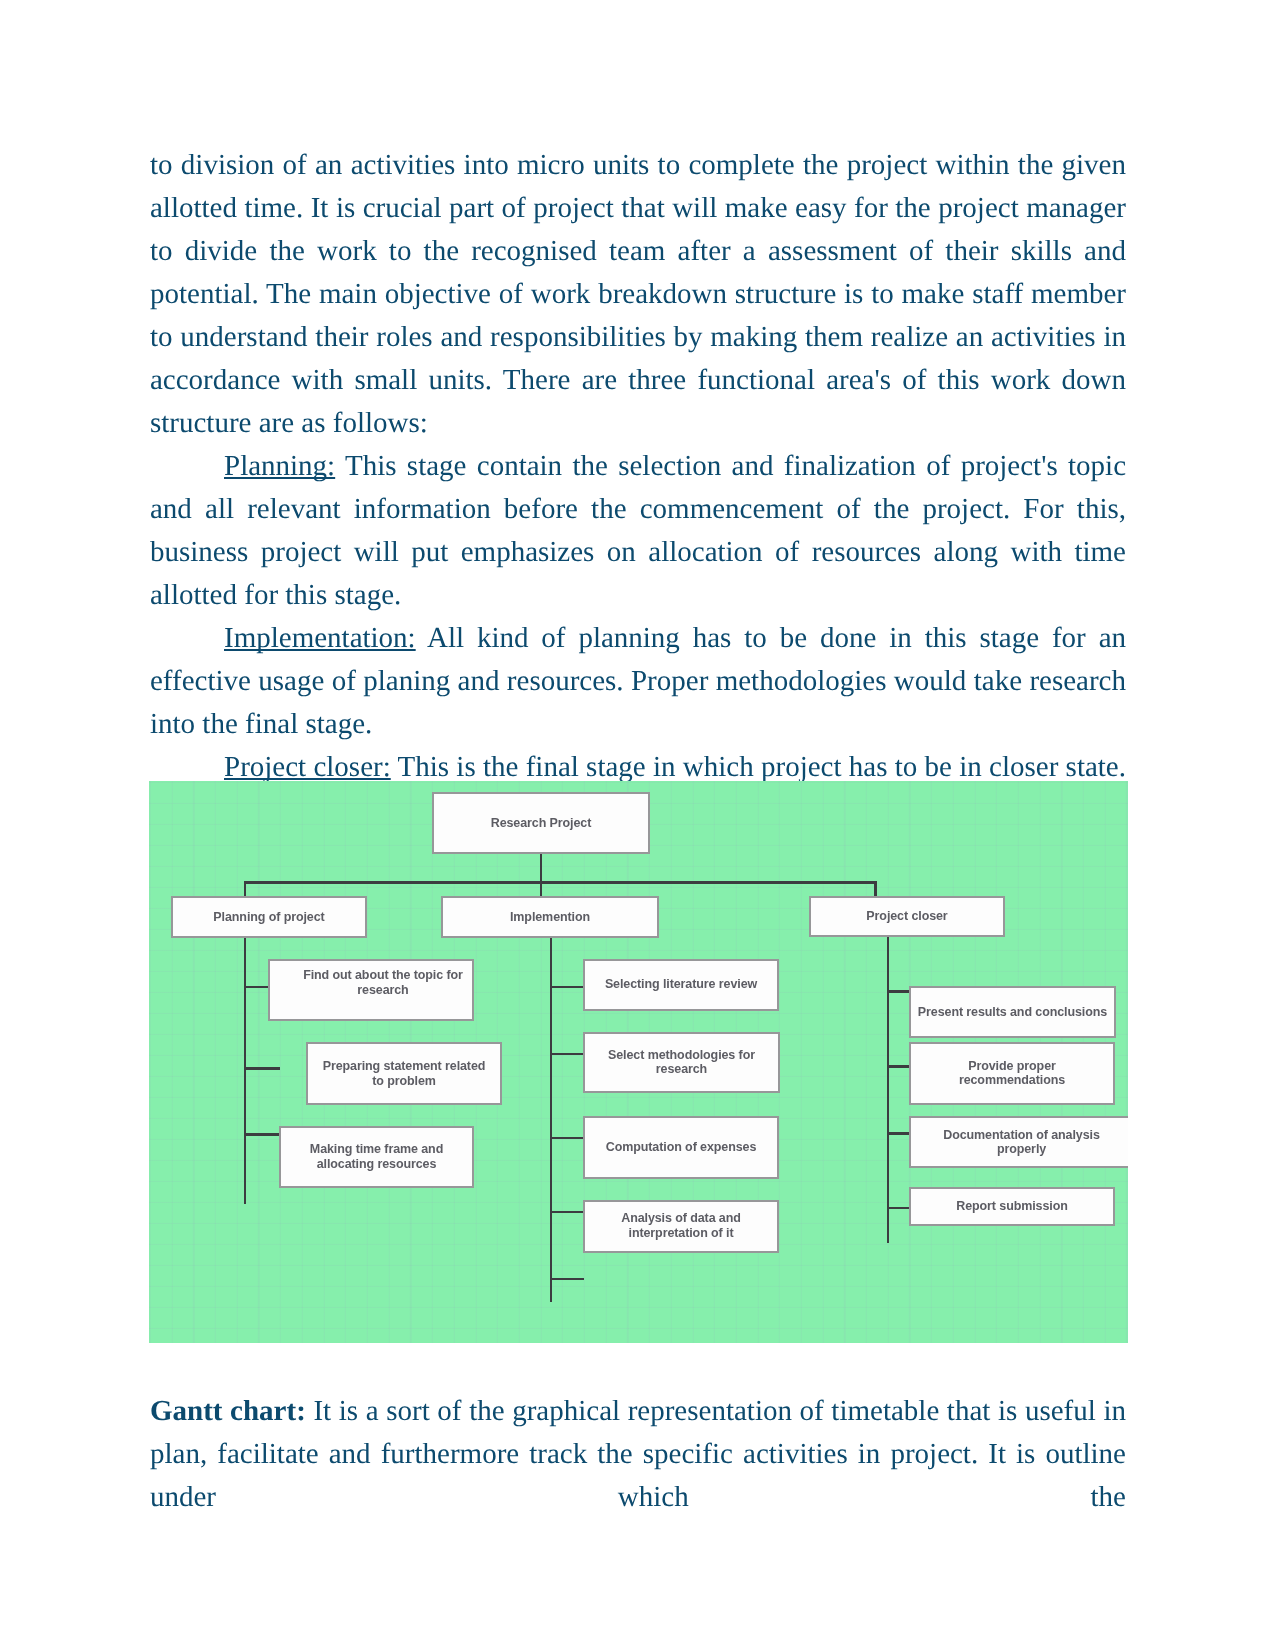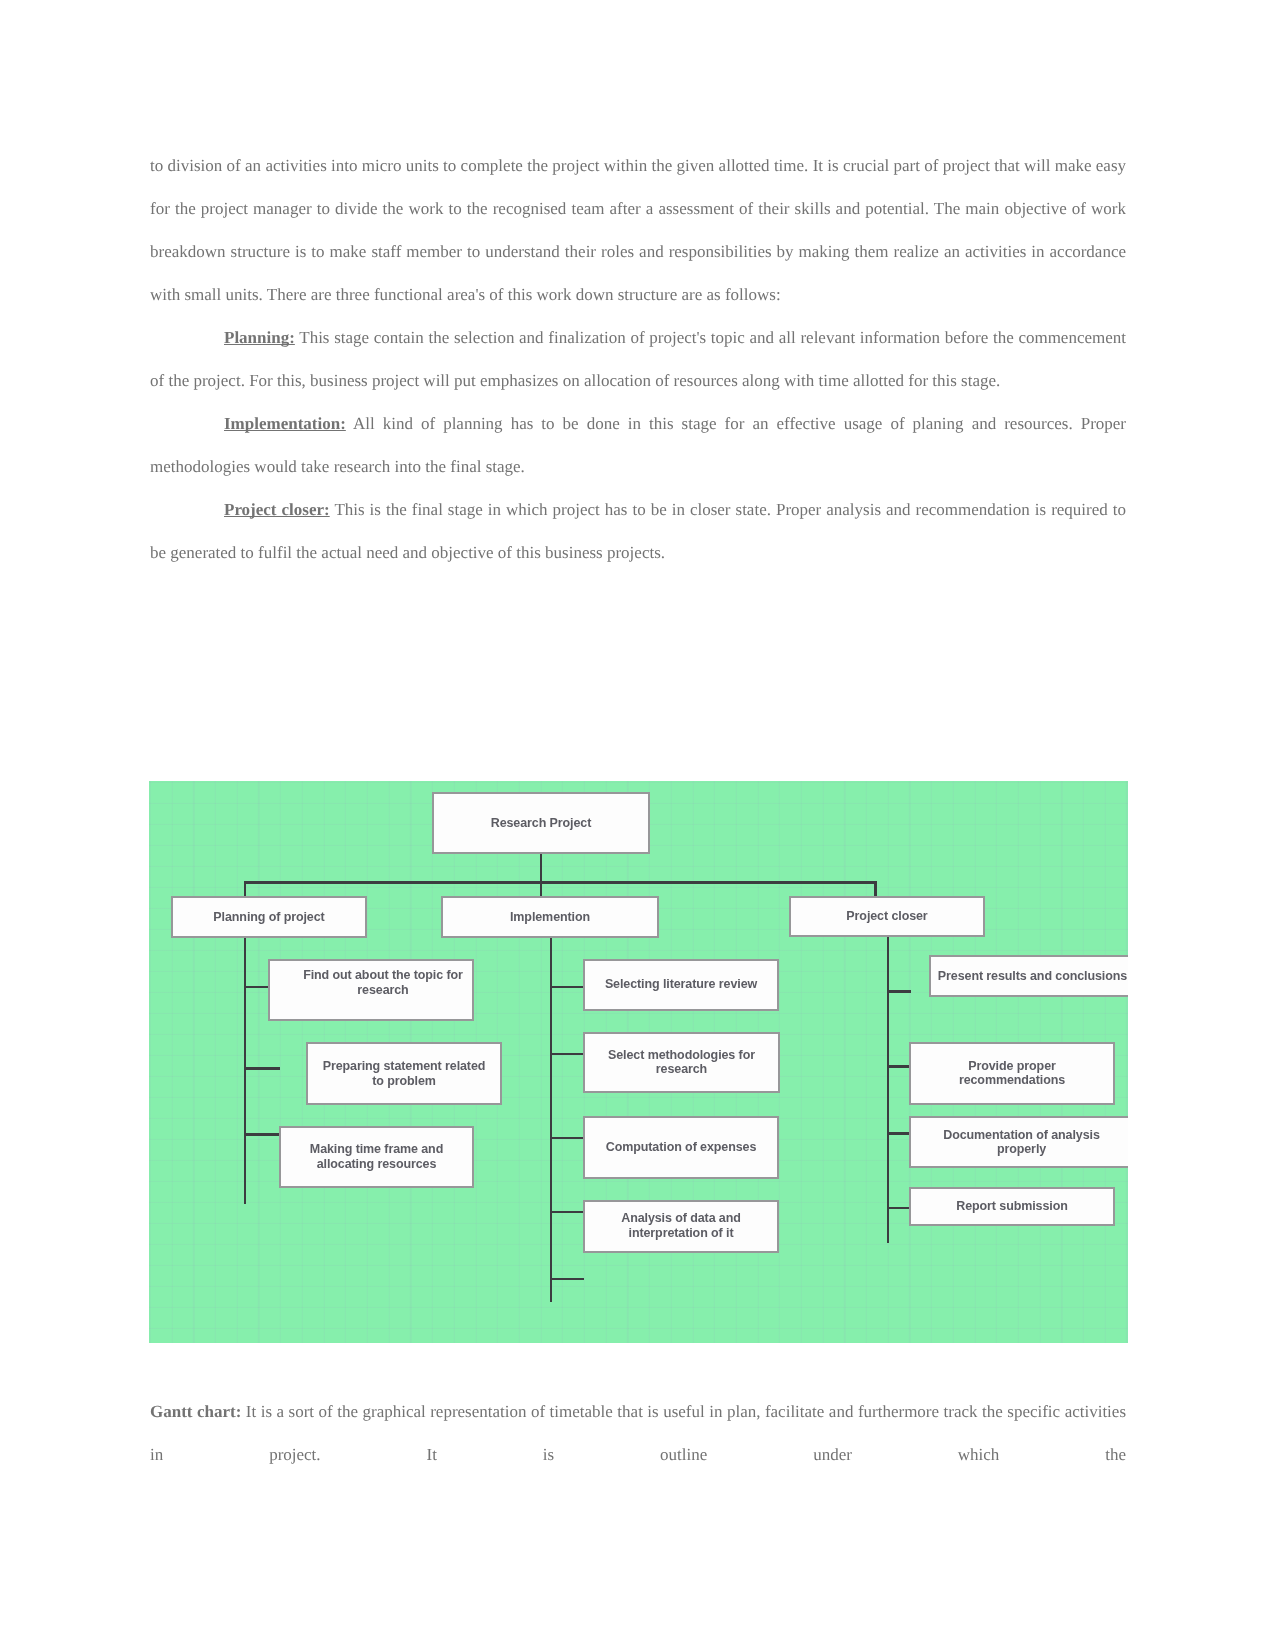--- a/index.html
+++ b/index.html
@@ -1,23 +1,23 @@
 <!DOCTYPE html>
 <html><head>
 <meta charset="utf-8">
 <style>
   html,body{margin:0;padding:0;}
   body{width:1275px;height:1651px;background:#ffffff;font-family:"Liberation Serif",serif;}
   .page{position:relative;width:1275px;height:1651px;overflow:hidden;background:#fff;}
 
-  .body-text{position:absolute;left:150px;width:976px;font-size:17px;line-height:43px;color:#737373;text-align:justify;-webkit-font-smoothing:antialiased;text-rendering:geometricPrecision;will-change:transform;transform:translateZ(0);}
+  .body-text{position:absolute;left:150px;width:976px;font-size:29px;line-height:43px;color:#0c4a6e;text-align:justify;-webkit-font-smoothing:antialiased;text-rendering:geometricPrecision;will-change:transform;transform:translateZ(0);}
   .body-text p{margin:0;}
   .justify-last{text-align-last:justify;}
   .ind{text-indent:74px;}
-  .u{text-decoration:underline;text-decoration-skip-ink:none;font-weight:bold;}
+  .u{text-decoration:underline;text-decoration-skip-ink:none;font-weight:normal;}
   .b{font-weight:bold;}
 
   .diagram{position:absolute;left:149px;top:781px;width:979px;height:562px;overflow:hidden;
     background:#86efac;filter:blur(0.4px);}
   .grid{position:absolute;left:0;top:0;width:100%;height:100%;
     background-image:
       repeating-linear-gradient(to right, rgba(150,150,195,0.10) 0 1.1px, rgba(0,0,0,0) 1px 21.7px),
       repeating-linear-gradient(to bottom, rgba(150,150,195,0.10) 0 1.1px, rgba(0,0,0,0) 1px 21.0px);
     background-position:0.8px 0.9px;}
   .dnode{position:absolute;background:#fdfdfd;border:2px solid #979799;box-sizing:border-box;
@@ -82,24 +82,24 @@
       </div>
       <div class="dnode" style="left: 434px; top: 250.9px; width: 197px; height: 61px;">
         <span>Select methodologies for<br>research</span>
       </div>
       <div class="dnode" style="left: 434px; top: 335px; width: 196px; height: 63.2px;">
         <span>Computation of expenses</span>
       </div>
       <div class="dnode" style="left: 434px; top: 418.6px; width: 196px; height: 53px;">
         <span>Analysis of data and<br>interpretation of it</span>
       </div>
-      <div class="dnode" style="left: 640px; top: 115px; width: 196px; height: 41px;">
+      <div class="dnode" style="left: 660px; top: 115px; width: 196px; height: 41px;">
         <span>Project closer</span>
       </div>
-      <div class="dnode" style="left: 760px; top: 174px; width: 207px; height: 42px; margin-left: 20px;">
+      <div class="dnode" style="left: 760px; top: 205px; width: 207px; height: 52px;">
         <span>Present results and conclusions</span>
       </div>
       <div class="dnode" style="left: 760px; top: 260.8px; width: 206px; height: 63.2px;">
         <span>Provide proper<br>recommendations</span>
       </div>
       <div class="dnode" style="left: 760px; top: 335.4px; width: 225px; height: 51.8px;">
         <span>Documentation of analysis<br>properly</span>
       </div>
       <div class="dnode" style="left: 760px; top: 405.8px; width: 206px; height: 39.6px;">
         <span>Report submission</span>

